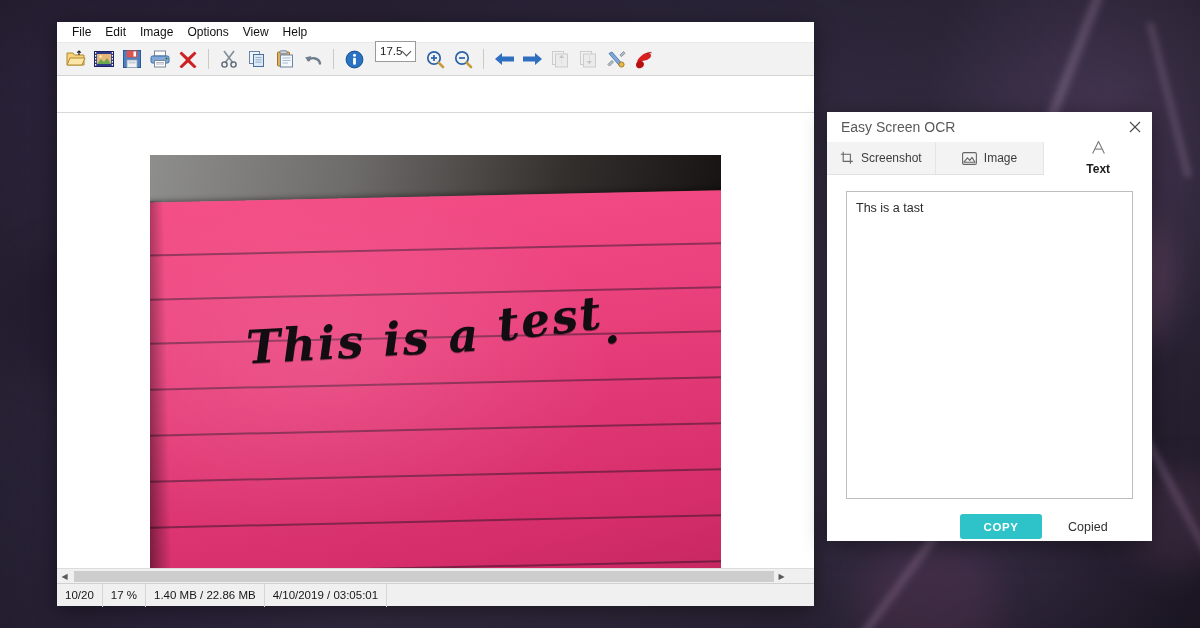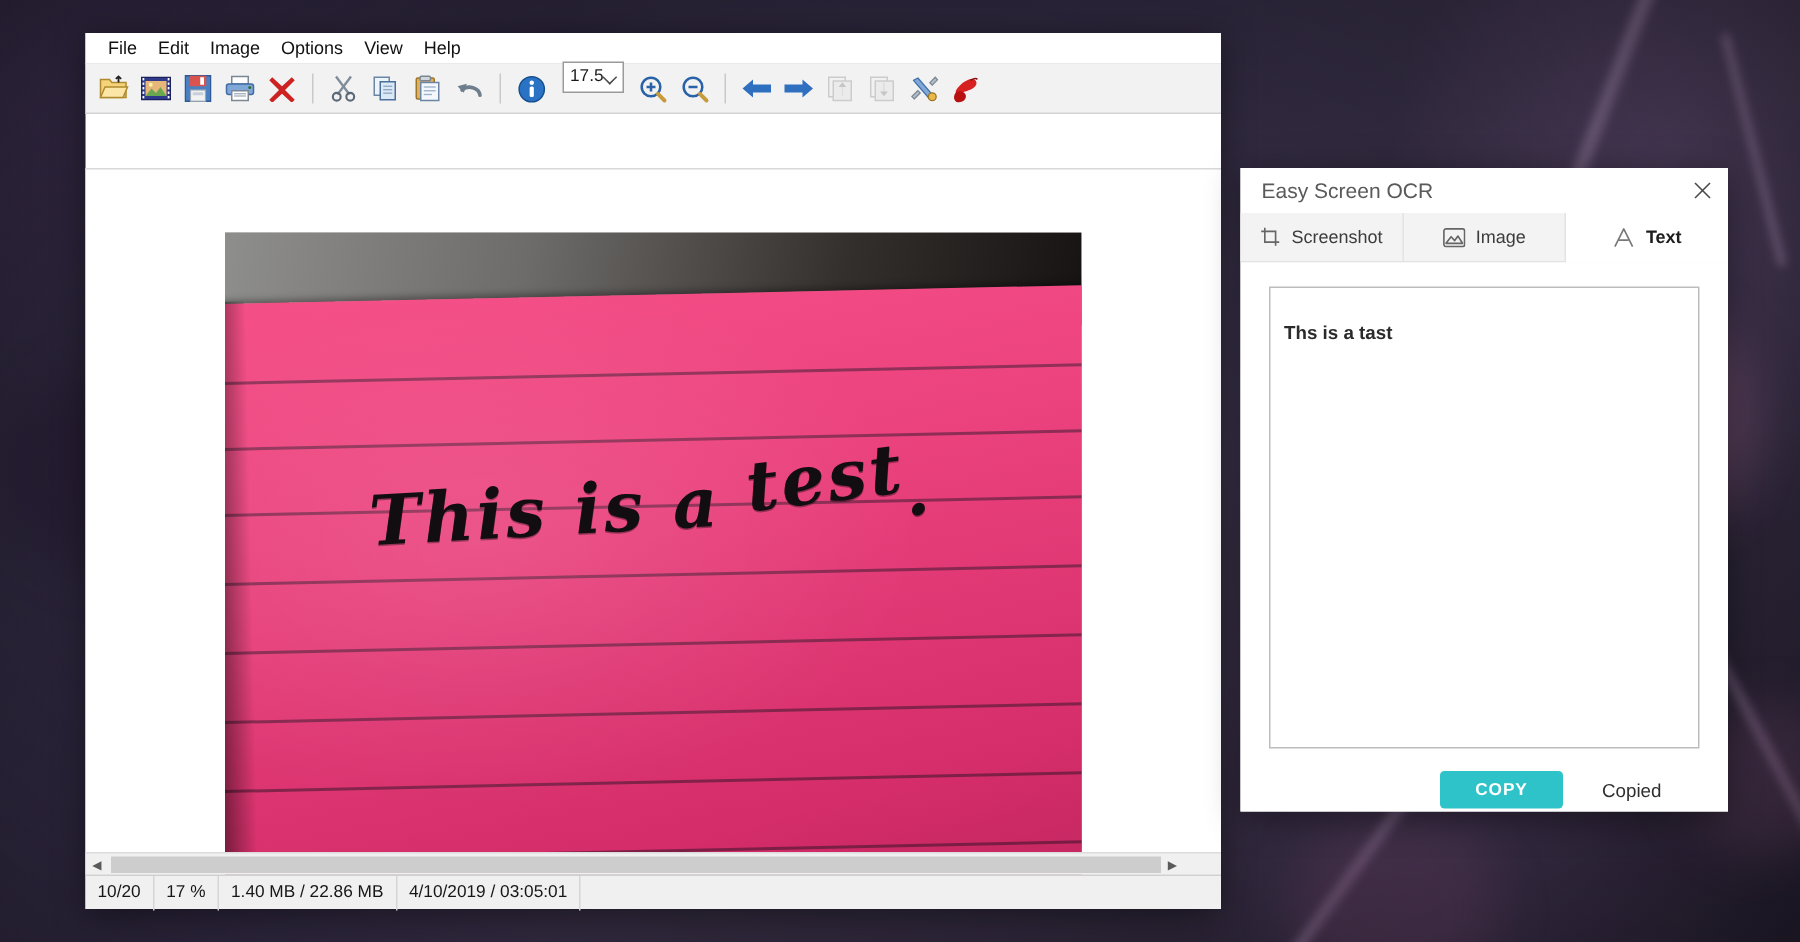--- a/index.html
+++ b/index.html
@@ -280,40 +280,40 @@
     border-right: 1px solid #e4e4e4;
     position: relative;
   }
   .ocr-tab:last-child { border-right: none; }
   .ocr-tab.active {
     background: #ffffff;
     border-bottom: 1px solid #ffffff;
     margin-bottom: -1px;
     color: #1d1d1d;
     font-weight: 600;
+    flex-direction: column;
   }
   .ocr-tab svg { display: block; }
 
   .ocr-body {
     position: absolute;
     left: 0; top: 63px; right: 0; bottom: 0;
     background: #ffffff;
     padding: 16px 19px 0 19px;
   }
   .ocr-textarea {
     width: 287px; height: 308px;
     border: 1px solid #bdbdbd;
     background: #ffffff;
-    padding: 22px 9px;
+    padding: 8px 9px;
     font-size: 12.5px;
     color: #2b2b2b;
     line-height: 1.35;
     white-space: pre-wrap;
     overflow: hidden;
-    font-weight: bold;
   }
   .ocr-actions {
     margin-top: 15px;
     display: flex; align-items: center;
     padding-left: 114px;
     gap: 26px;
   }
   .ocr-copy-btn {
     width: 82px; height: 25px;
     background: #2ec2c9;

